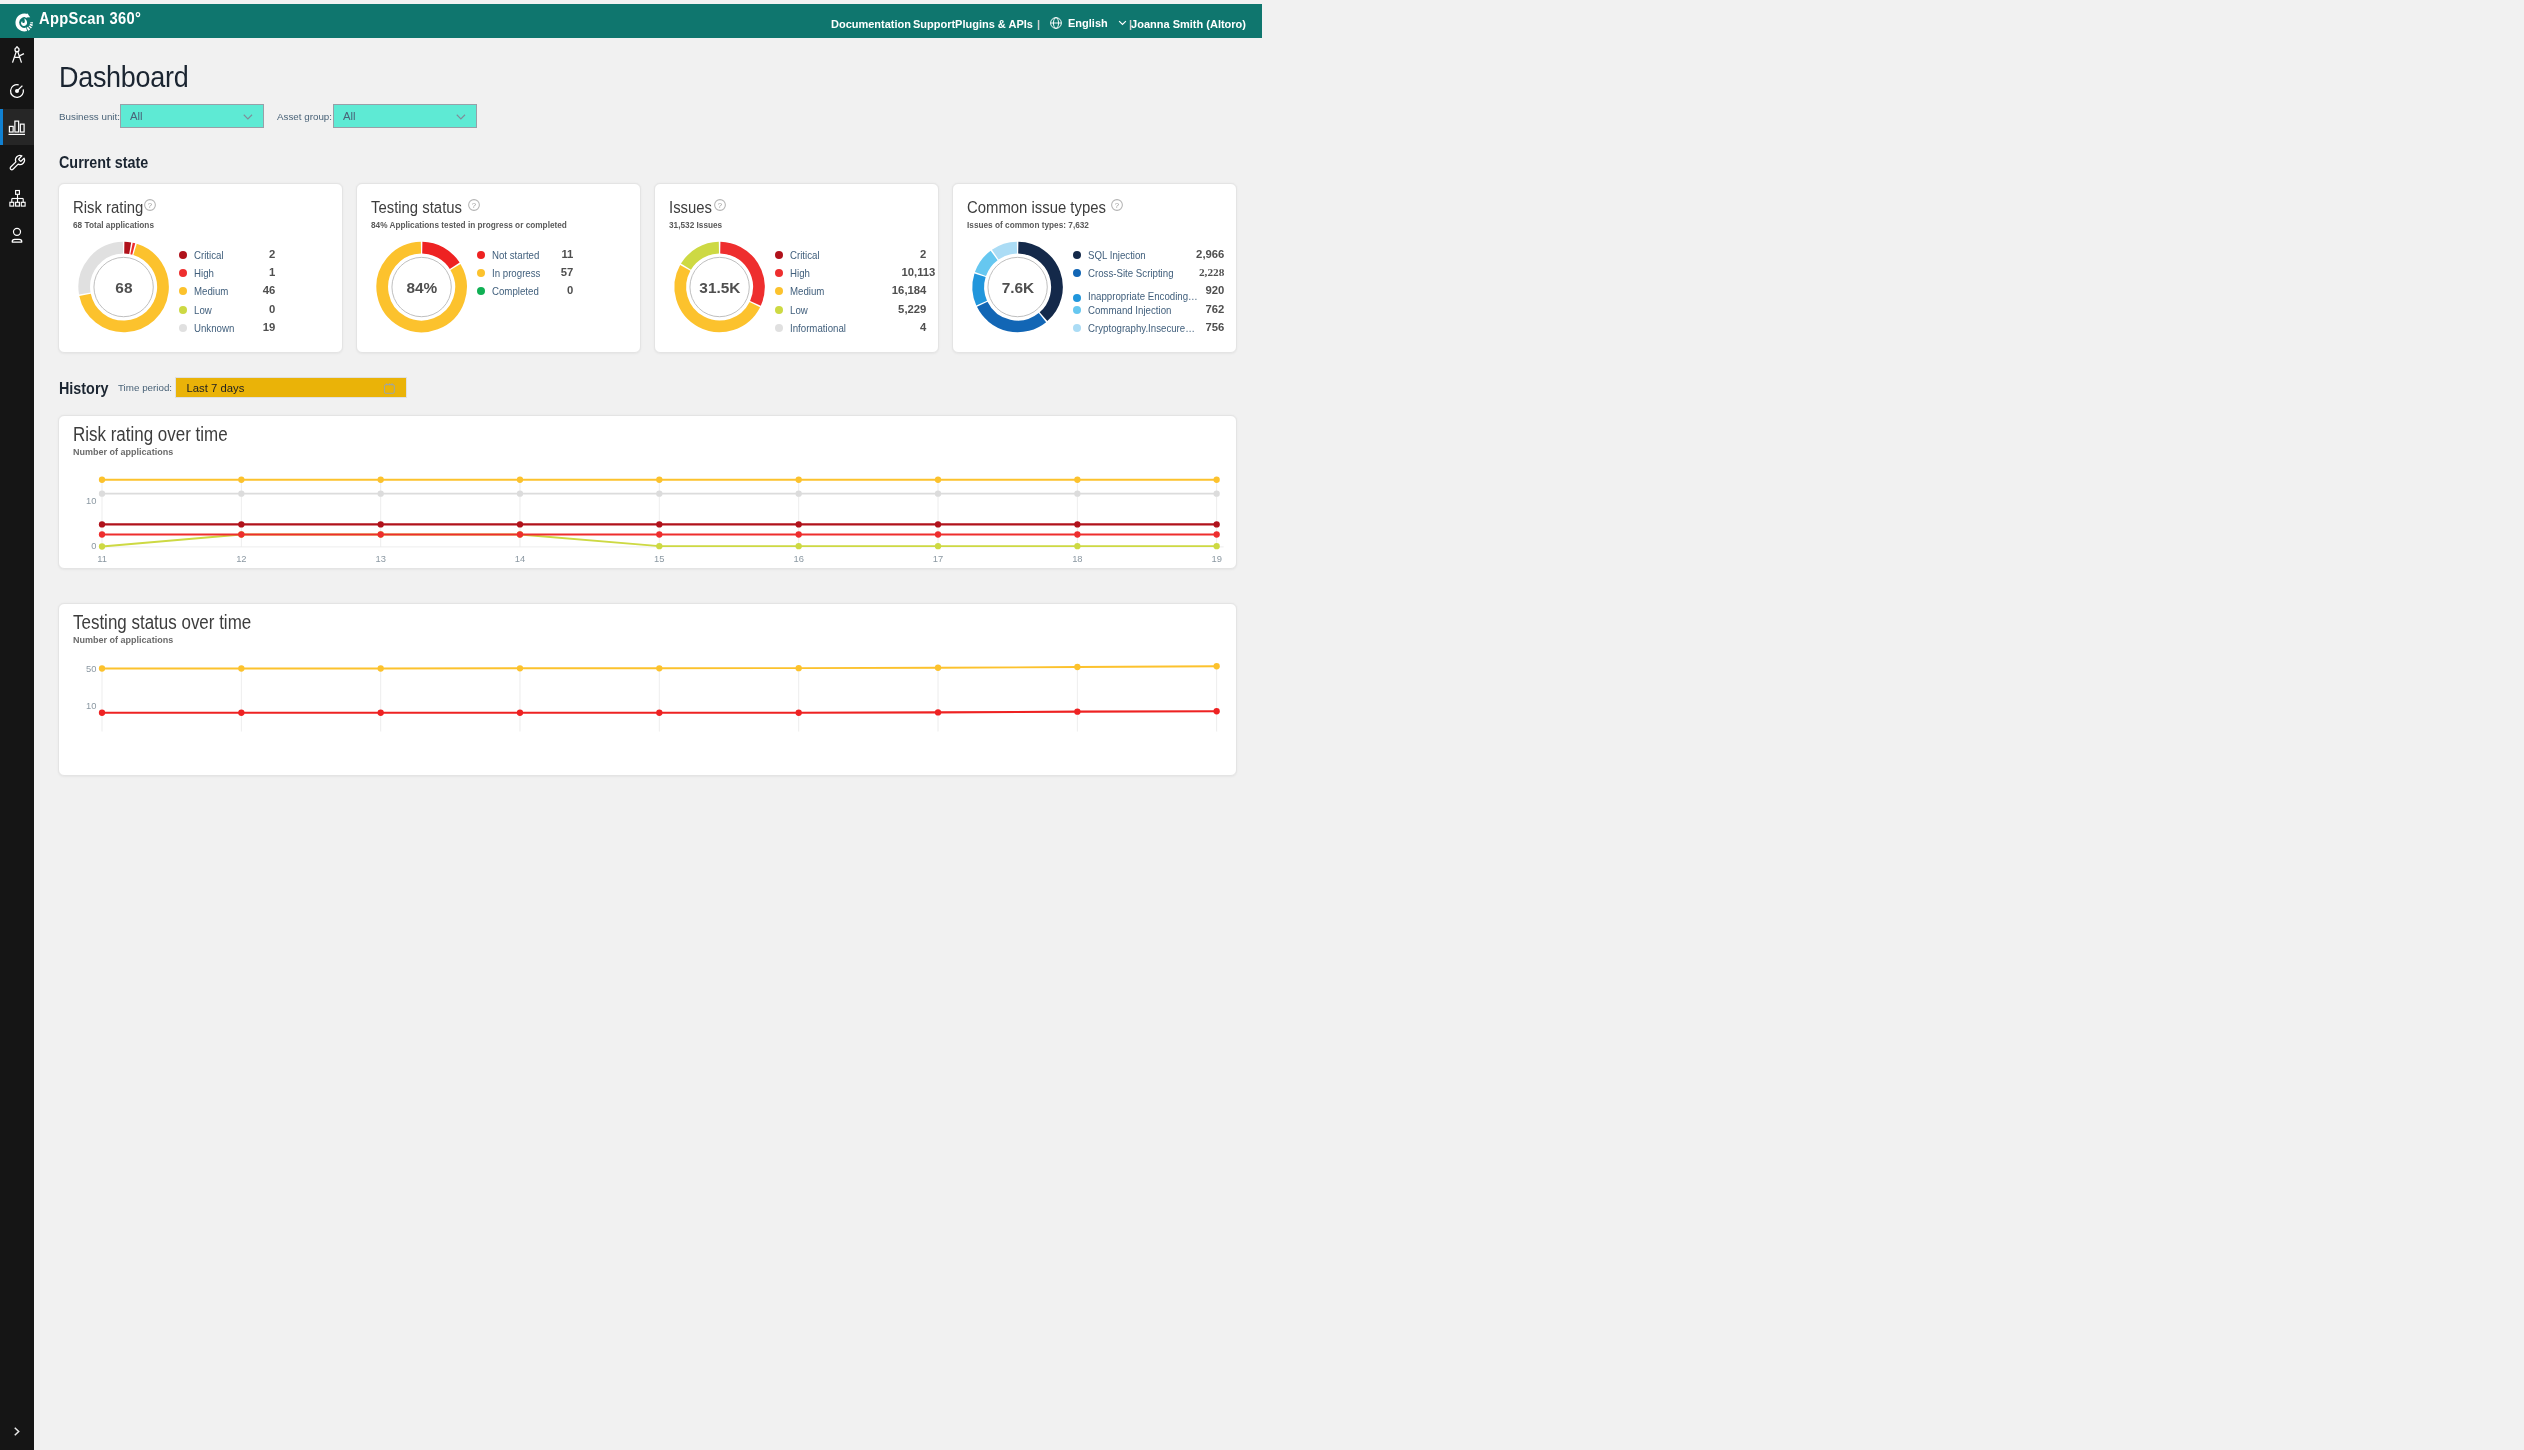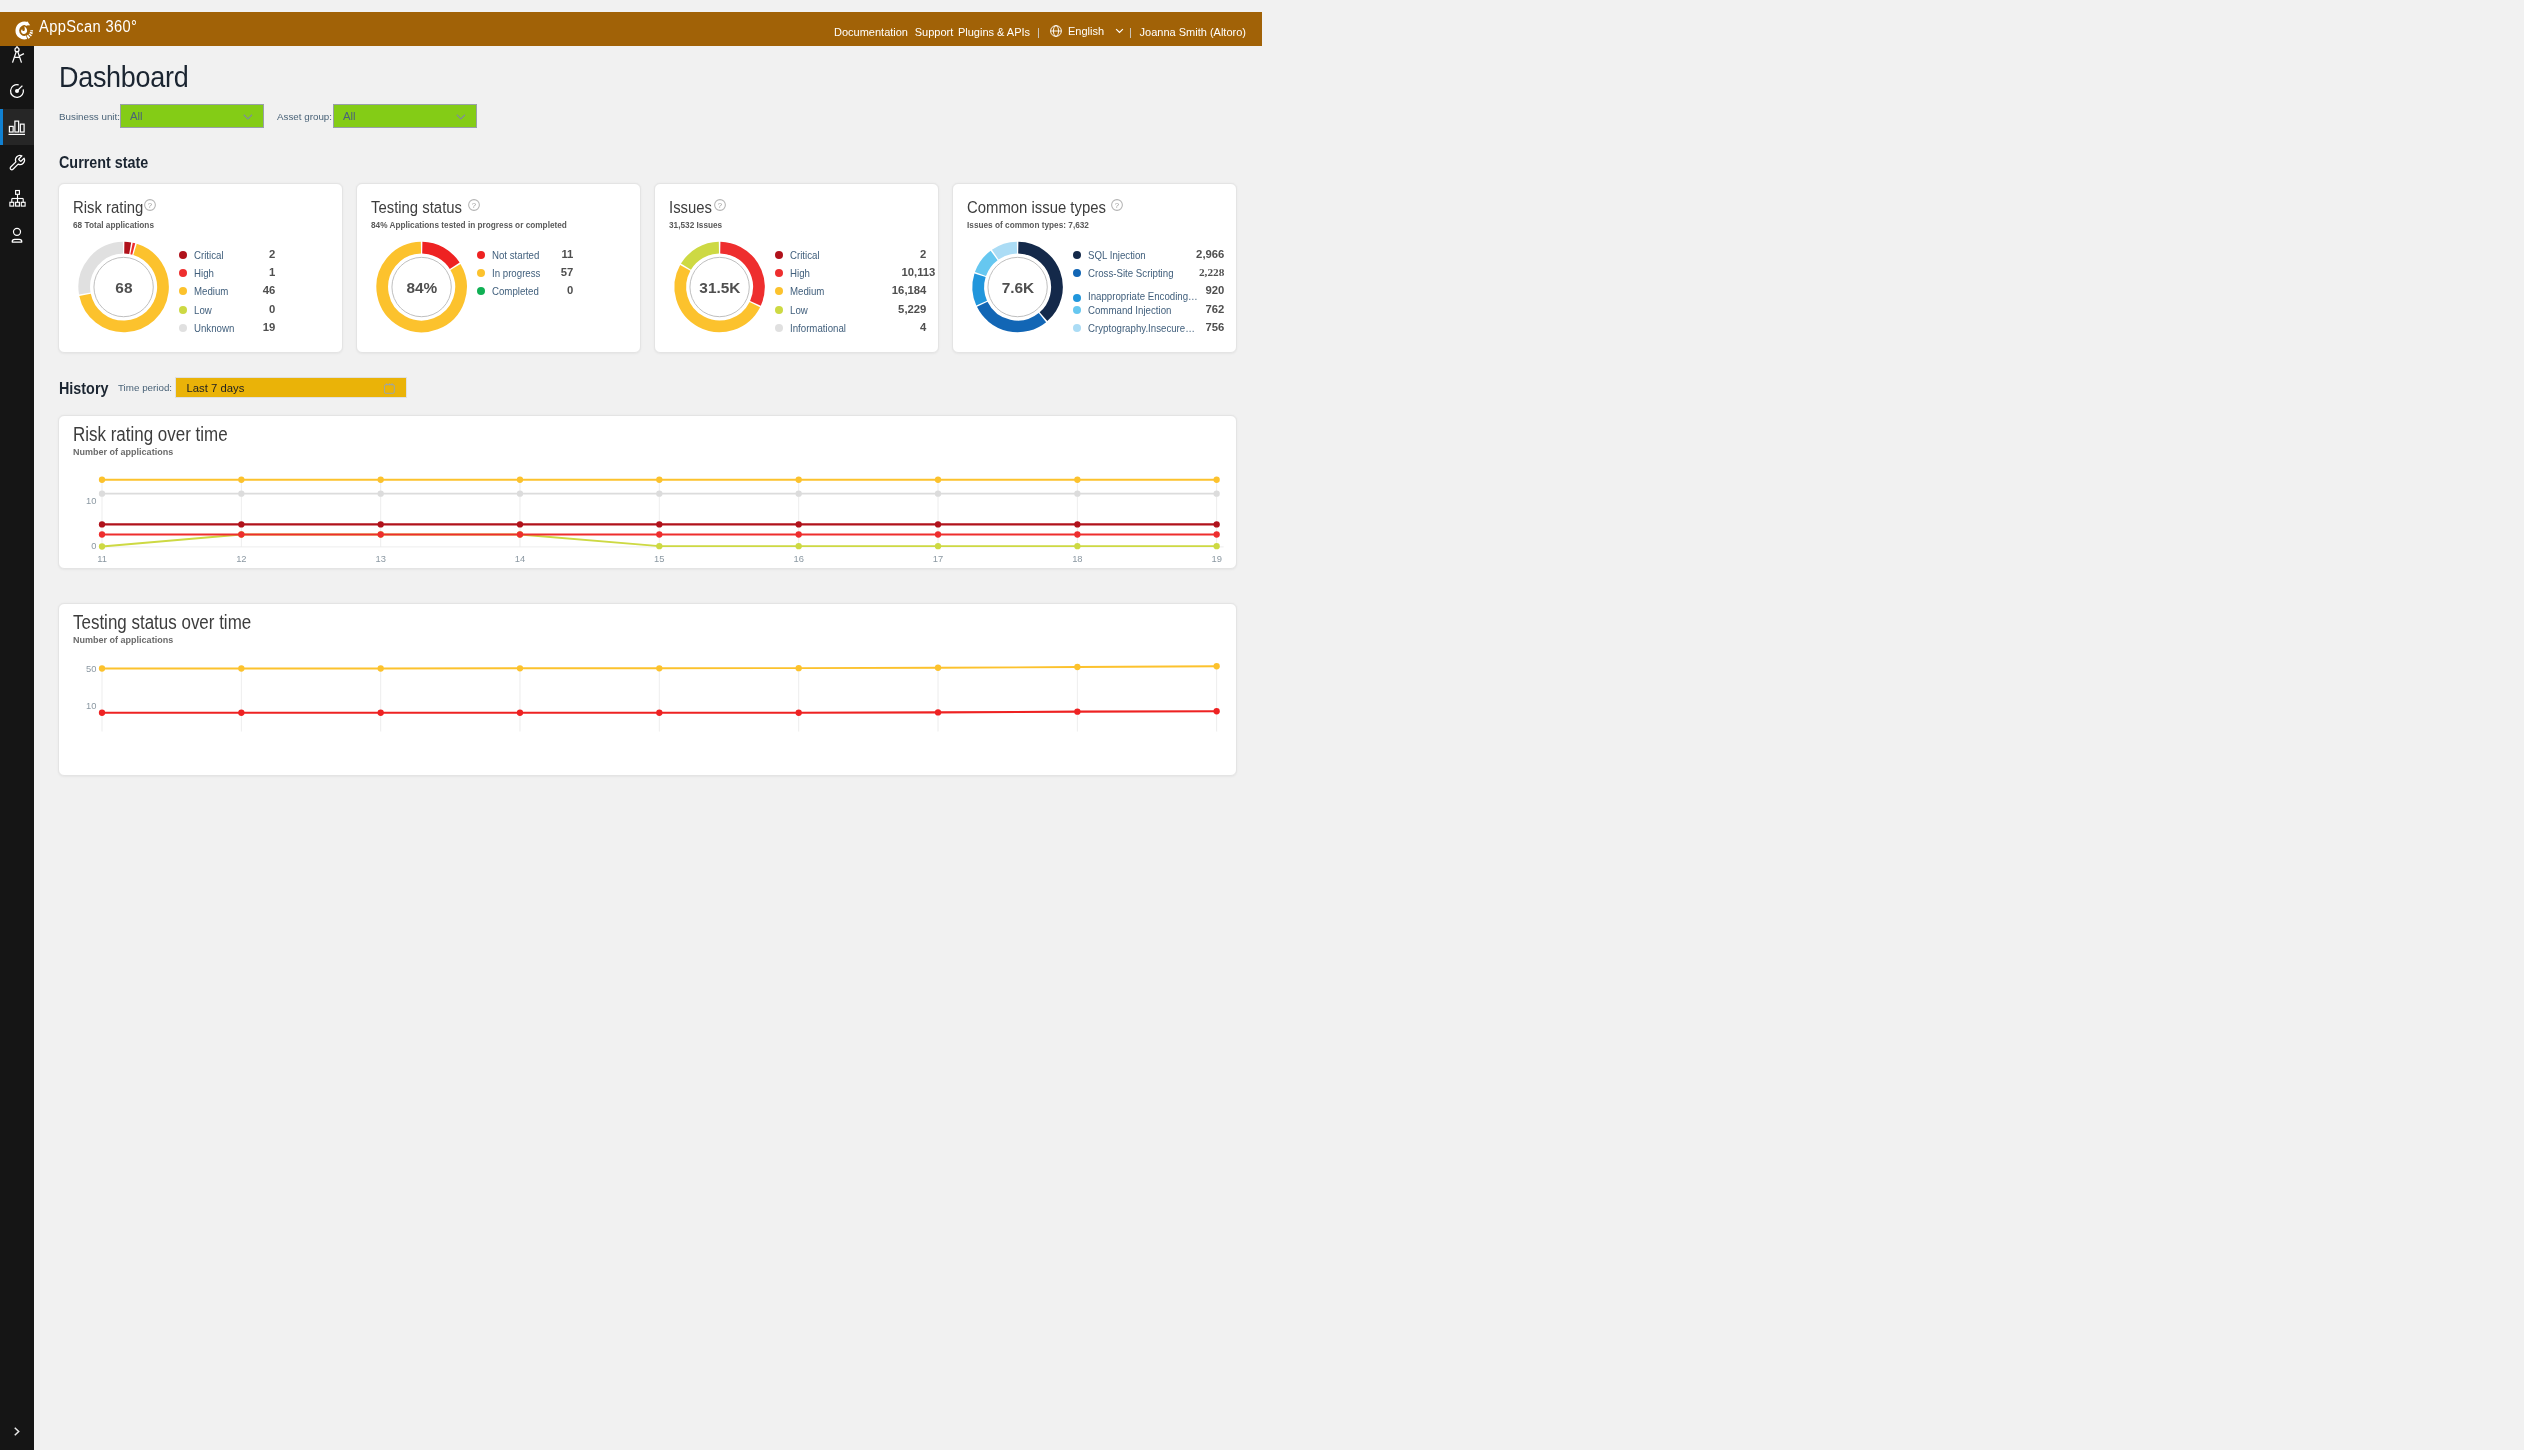--- a/index.html
+++ b/index.html
@@ -1,35 +1,35 @@
 <!DOCTYPE html>
 <html style="font-size:12px"><head>
 <meta charset="utf-8">
 <style>
 * { margin:0; padding:0; box-sizing:border-box; }
 html,body { width:1262px; height:725px; overflow:hidden; font-family:"Liberation Sans", sans-serif; background:#f1f1f1; }
-.hdr { position:fixed; top:12px; left:0; width:1262px; height:34px; background:#a16207; z-index:20; }
+.hdr { position:fixed; top:4px; left:0; width:1262px; height:34px; background:#0f766e; z-index:20;font-weight:bold; }
 .logo-wrap { position:absolute; left:14.7px; top:8.6px; width:301px; height:19.5px; }
 .logo-txt { position:absolute; left:24px; top:-4.7px; color:#fff; font-size:17.3px; letter-spacing:0.4px; transform:scaleX(.85); transform-origin:0 0; white-space:nowrap; }
 .hmenu { position:absolute; left:0; top:0; width:1262px; height:34px; color:#fff; font-size:11px; }
 .hmenu > span { position:absolute; top:14.3px; white-space:nowrap; }
 .side { position:fixed; top:34px; left:0; width:34px; bottom:0; background:#151515; z-index:19; padding-top:2.6px; }
 .nav-it { position:relative; width:34px; height:36px; display:flex; align-items:center; justify-content:center; }
 .nav-sel { background:#262626; }
 .nav-sel:before { content:""; position:absolute; left:0; top:0; bottom:0; width:3px; background:#1181d2; }
 .nav-exp { position:absolute; bottom:14px; left:0; width:34px; display:flex; justify-content:center; }
 .main { position:absolute; left:34px; top:0; width:1229px; }
 .h1 { position:absolute; left:25px; top:61px; font-size:29px; color:#1b2531; letter-spacing:-0.3px; transform:scaleX(.93); transform-origin:0 50%; }
 .filters { position:absolute; left:0; top:0; }
 .flab1{ position:absolute; left:25px; top:111px; }
 .fbox1{ position:absolute; left:86px; top:104px; }
 .flab2{ position:absolute; left:243px; top:111px; }
 .fbox2{ position:absolute; left:299px; top:104px; }
 .flabel { font-size:9.8px; color:#4a6378; white-space:nowrap; }
-.selbox { position:absolute; width:144px; height:24px; background:#84cc16; border:0.8px solid #98a0a8; display:flex; align-items:center; font-size:11.3px; color:#4a6378; padding-left:9px; }
+.selbox { position:absolute; width:144px; height:24px; background:#5eead4; border:0.8px solid #98a0a8; display:flex; align-items:center; font-size:11.3px; color:#4a6378; padding-left:9px; }
 .selbox svg { position:absolute; right:9.8px; top:9px; }
 .h2 { position:absolute; left:25px; top:153px; font-size:16.5px; font-weight:bold; color:#1b2531; transform:scaleX(.87); transform-origin:0 50%; }
 .cards { position:absolute; left:24.4px; top:183px; display:flex; gap:13px; }
 .card { position:relative; width:285px; height:170px; background:#fff; border:0.8px solid #e4e4e4; border-radius:6px; box-shadow:0 0.8px 2.3px rgba(0,0,0,.05); }
 .ct { position:absolute; left:14px; top:14.7px; font-size:16px; color:#3d3d3d; white-space:nowrap; transform:scaleX(.93); transform-origin:0 0; }
 .help { position:absolute; width:12px; height:12px; }
 .csub { position:absolute; left:14px; top:35px; font-size:9.4px; font-weight:bold; color:#5a5a5a; white-space:nowrap; transform:scaleX(.88); transform-origin:0 0; }
 .dsvg { position:absolute; left:0; top:0; }
 .dnum { position:absolute; left:19.5px; top:95px; width:90px; text-align:center; font-size:15.4px; font-weight:bold; color:#4f4f4f; }
 .lrow { position:absolute; display:flex; align-items:center; font-size:11px; }

